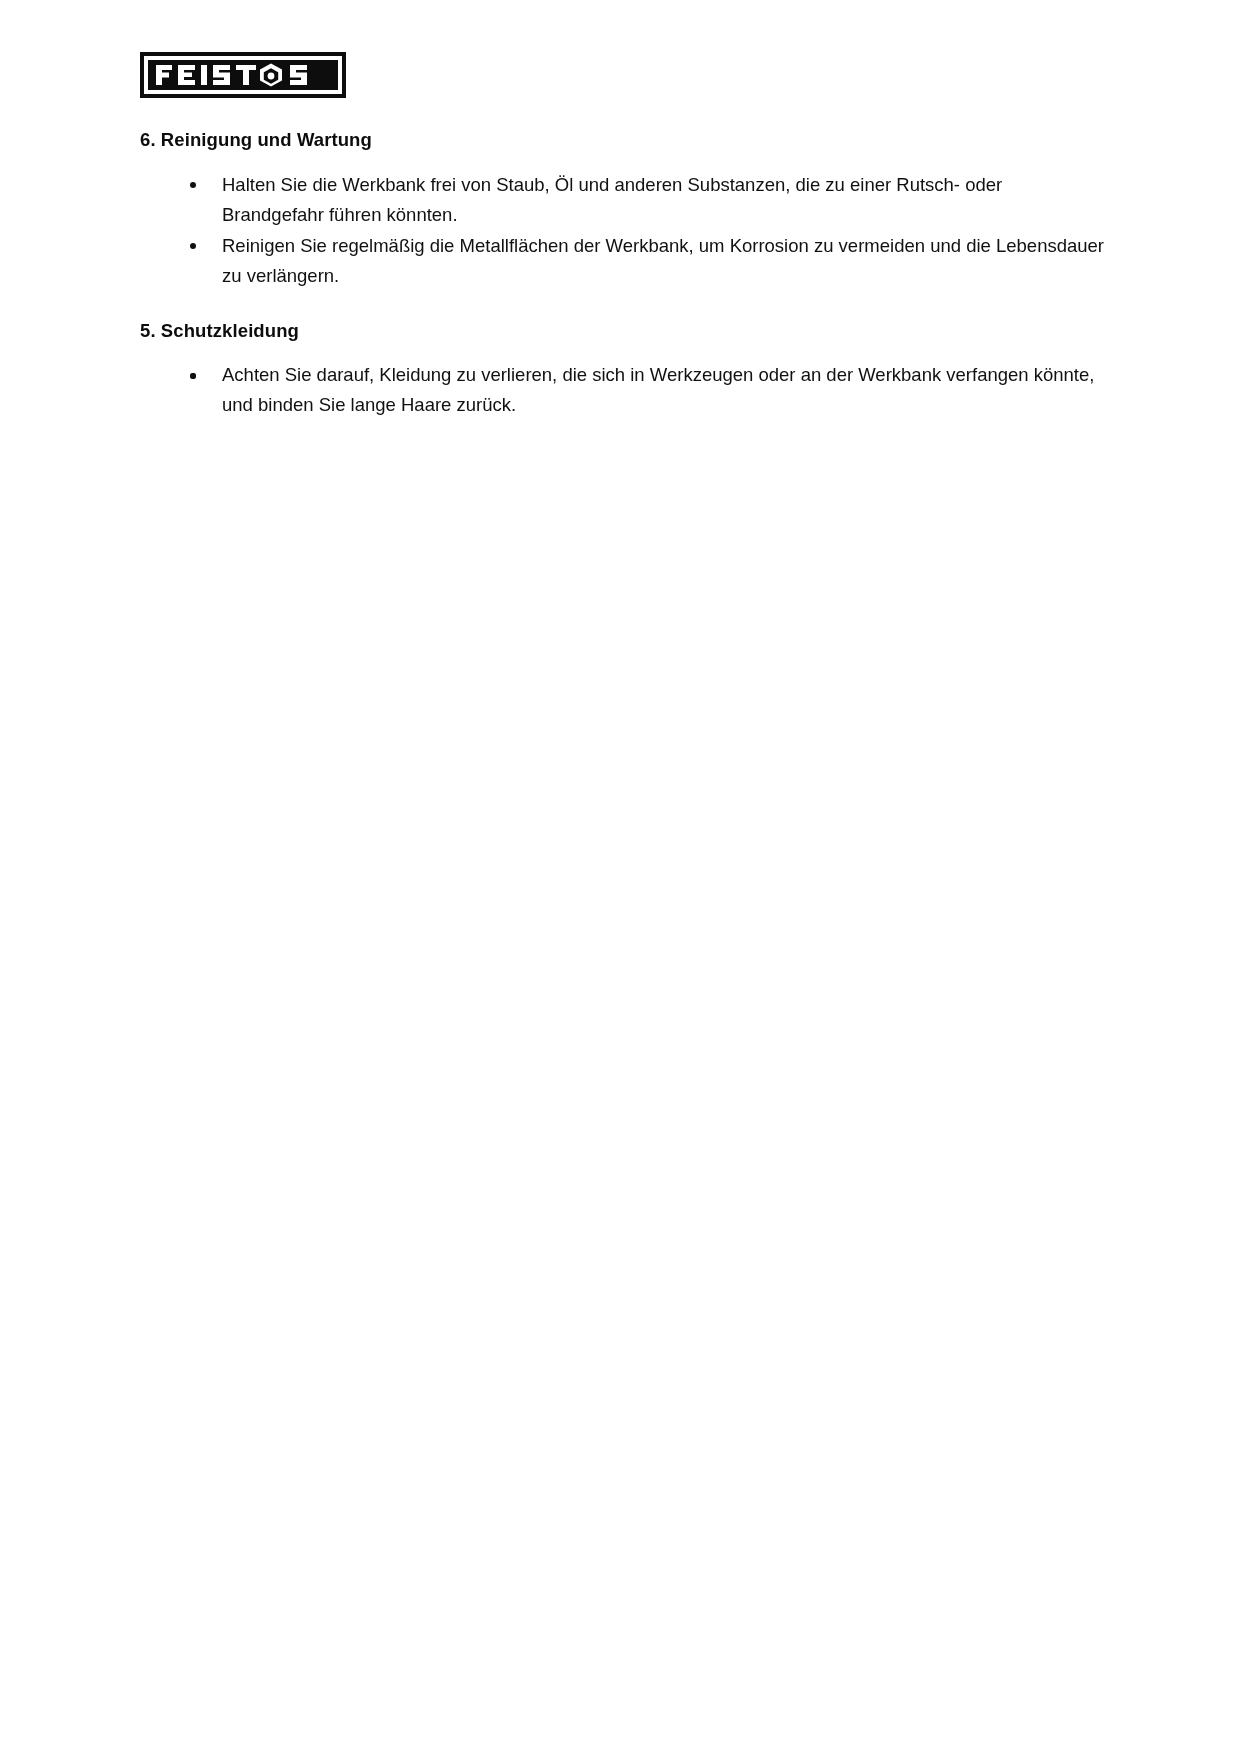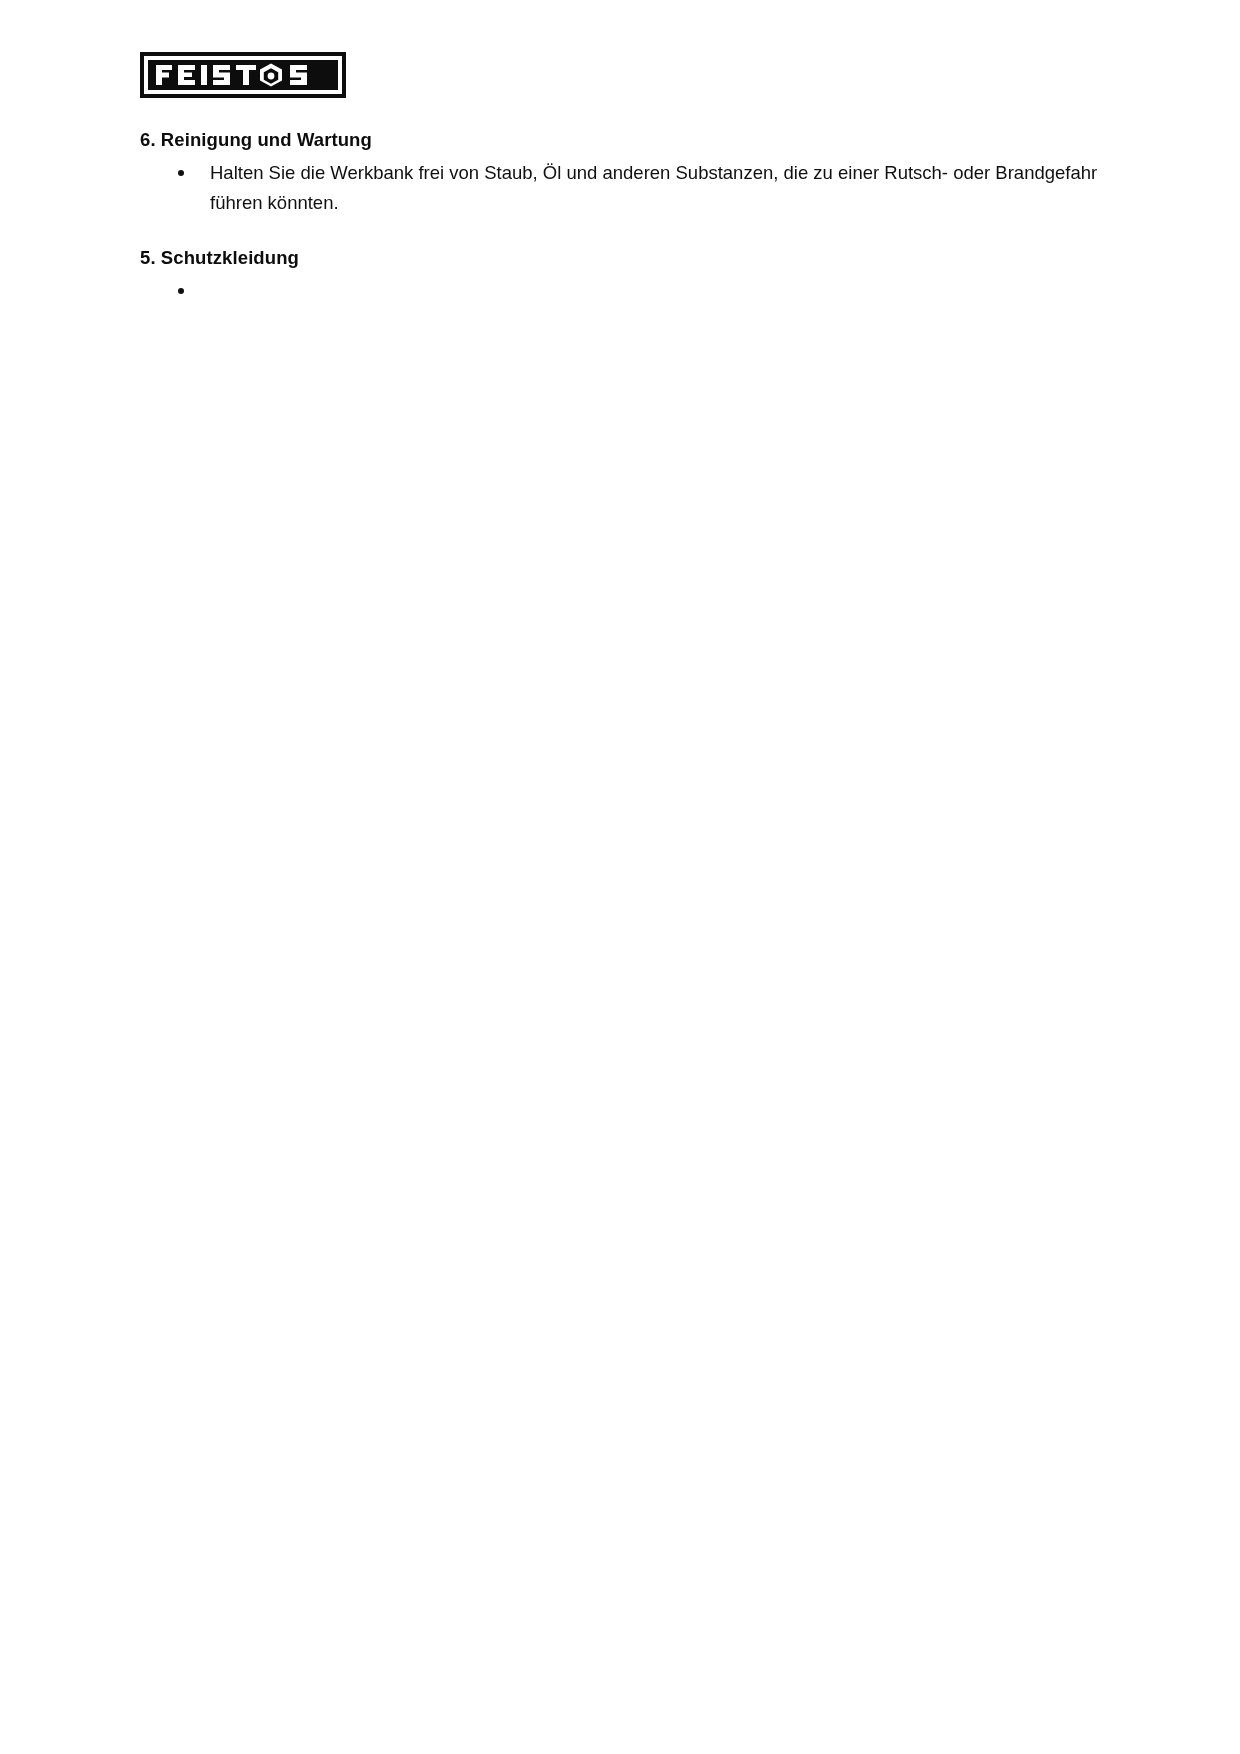--- a/index.html
+++ b/index.html
@@ -43,21 +43,21 @@
     line-height: 1.5;
   }
   .section {
     margin-bottom: 26px;
   }
   .section:last-child { margin-bottom: 0; }
 
   
   ul.bullets {
     list-style: none;
-    margin: 4px;
+    margin: 16px;
     padding: 0;
   }
   ul.bullets li {
     position: relative;
     padding-left: 66px;
     font-size: 18.5px;
     line-height: 1.62;
     color: #111111;
     margin: 0 0 1px 0;
     max-width: 930px;
@@ -114,25 +114,33 @@
     </svg>
   </div>
 
   <div class="section">
     <h2 class="section-heading">6. Reinigung und Wartung</h2>
     <ul class="bullets">
       <li>
         <span class="dot"></span>
         <span class="li-text">Halten Sie die Werkbank frei von Staub, Öl und anderen Substanzen, die zu einer Rutsch- oder Brandgefahr führen könnten.</span>
       </li>
+      <li>
+        <span class="dot"></span>
+        <span class="li-text">Reinigen Sie regelmäßig die Metallflächen der Werkbank, um Korrosion zu vermeiden und die Lebensdauer zu verlängern.</span>
+      </li>
     </ul>
   </div>
 
   <div class="section">
     <h2 class="section-heading">5. Schutzkleidung</h2>
     <ul class="bullets">
       <li>
         <span class="dot"></span>
       </li>
+      <li>
+        <span class="dot"></span>
+        <span class="li-text">Achten Sie darauf, Kleidung zu verlieren, die sich in Werkzeugen oder an der Werkbank verfangen könnte, und binden Sie lange Haare zurück.</span>
+      </li>
     </ul>
   </div>
 
 </div>
 
 </body></html>

